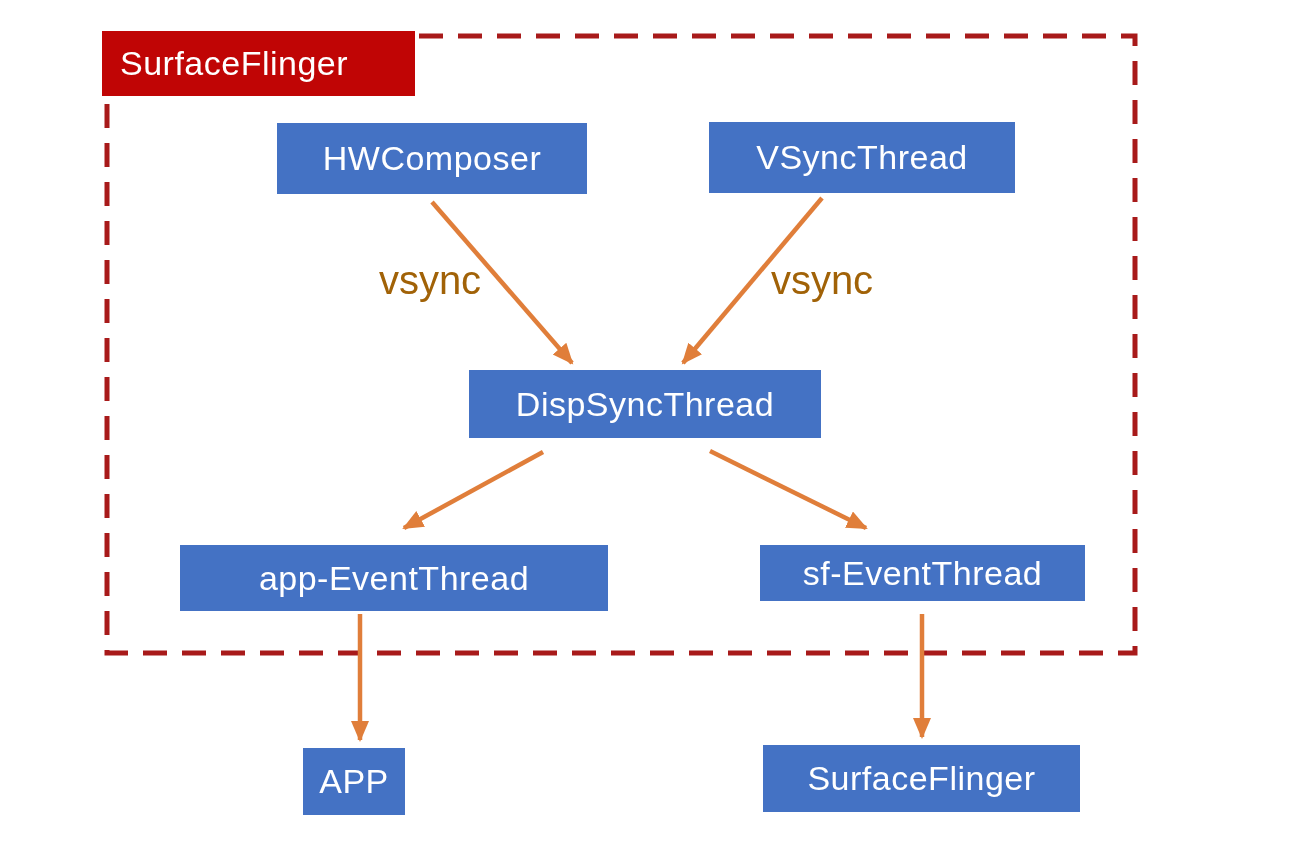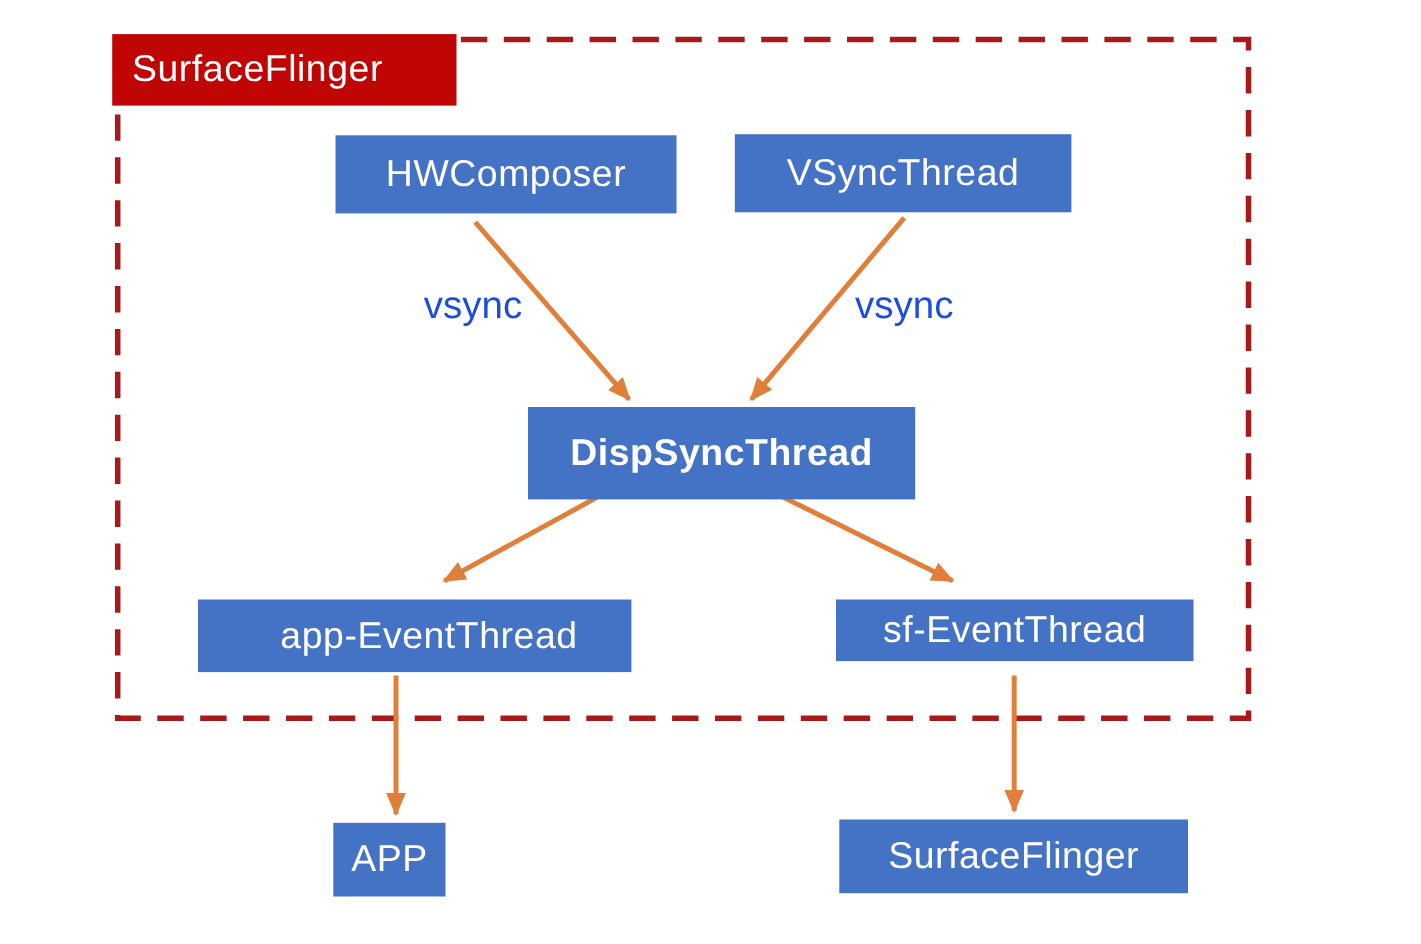--- a/index.html
+++ b/index.html
@@ -50,29 +50,29 @@
     justify-content: flex-start;
     padding-left: 18px;
     box-sizing: border-box;
     font-size: 34px;
     letter-spacing: 0.5px;
     white-space: nowrap;
   }
   .edge-label {
     position: absolute;
     z-index: 2;
-    color: #1d4ed8;
-    font-size: 35px;
+    color: #a16207;
+    font-size: 40px;
     text-align: center;
     white-space: nowrap;
   }
-  #node-hwcomposer        { left: 277px; top: 123px; width: 310px; height: 71px; margin-left: 28px; }
-  #node-vsync-thread      { left: 668px; top: 122px; width: 306px; height: 71px; }
-  #node-dispsync-thread   { left: 480px; top: 370px; width: 352px; height: 84px; font-weight: bold; }
-  #node-app-event-thread  { left: 180px; top: 545px; width: 368px; height: 66px; padding-left: 26px; }
+  #node-hwcomposer        { left: 277px; top: 123px; width: 310px; height: 71px; }
+  #node-vsync-thread      { left: 709px; top: 122px; width: 306px; height: 71px; }
+  #node-dispsync-thread   { left: 469px; top: 370px; width: 352px; height: 68px; }
+  #node-app-event-thread  { left: 180px; top: 545px; width: 428px; height: 66px; }
   #node-sf-event-thread   { left: 760px; top: 545px; width: 325px; height: 56px; }
   #node-app               { left: 303px; top: 748px; width: 102px; height: 67px; }
   #node-surfaceflinger-target { left: 763px; top: 745px; width: 317px; height: 67px; }
   #edge-label-vsync-left  { left: 370px; top: 258px; width: 120px; }
   #edge-label-vsync-right { left: 762px; top: 258px; width: 120px; }
 </style>
 </head>
 <body>
 
 <div id="canvas">

